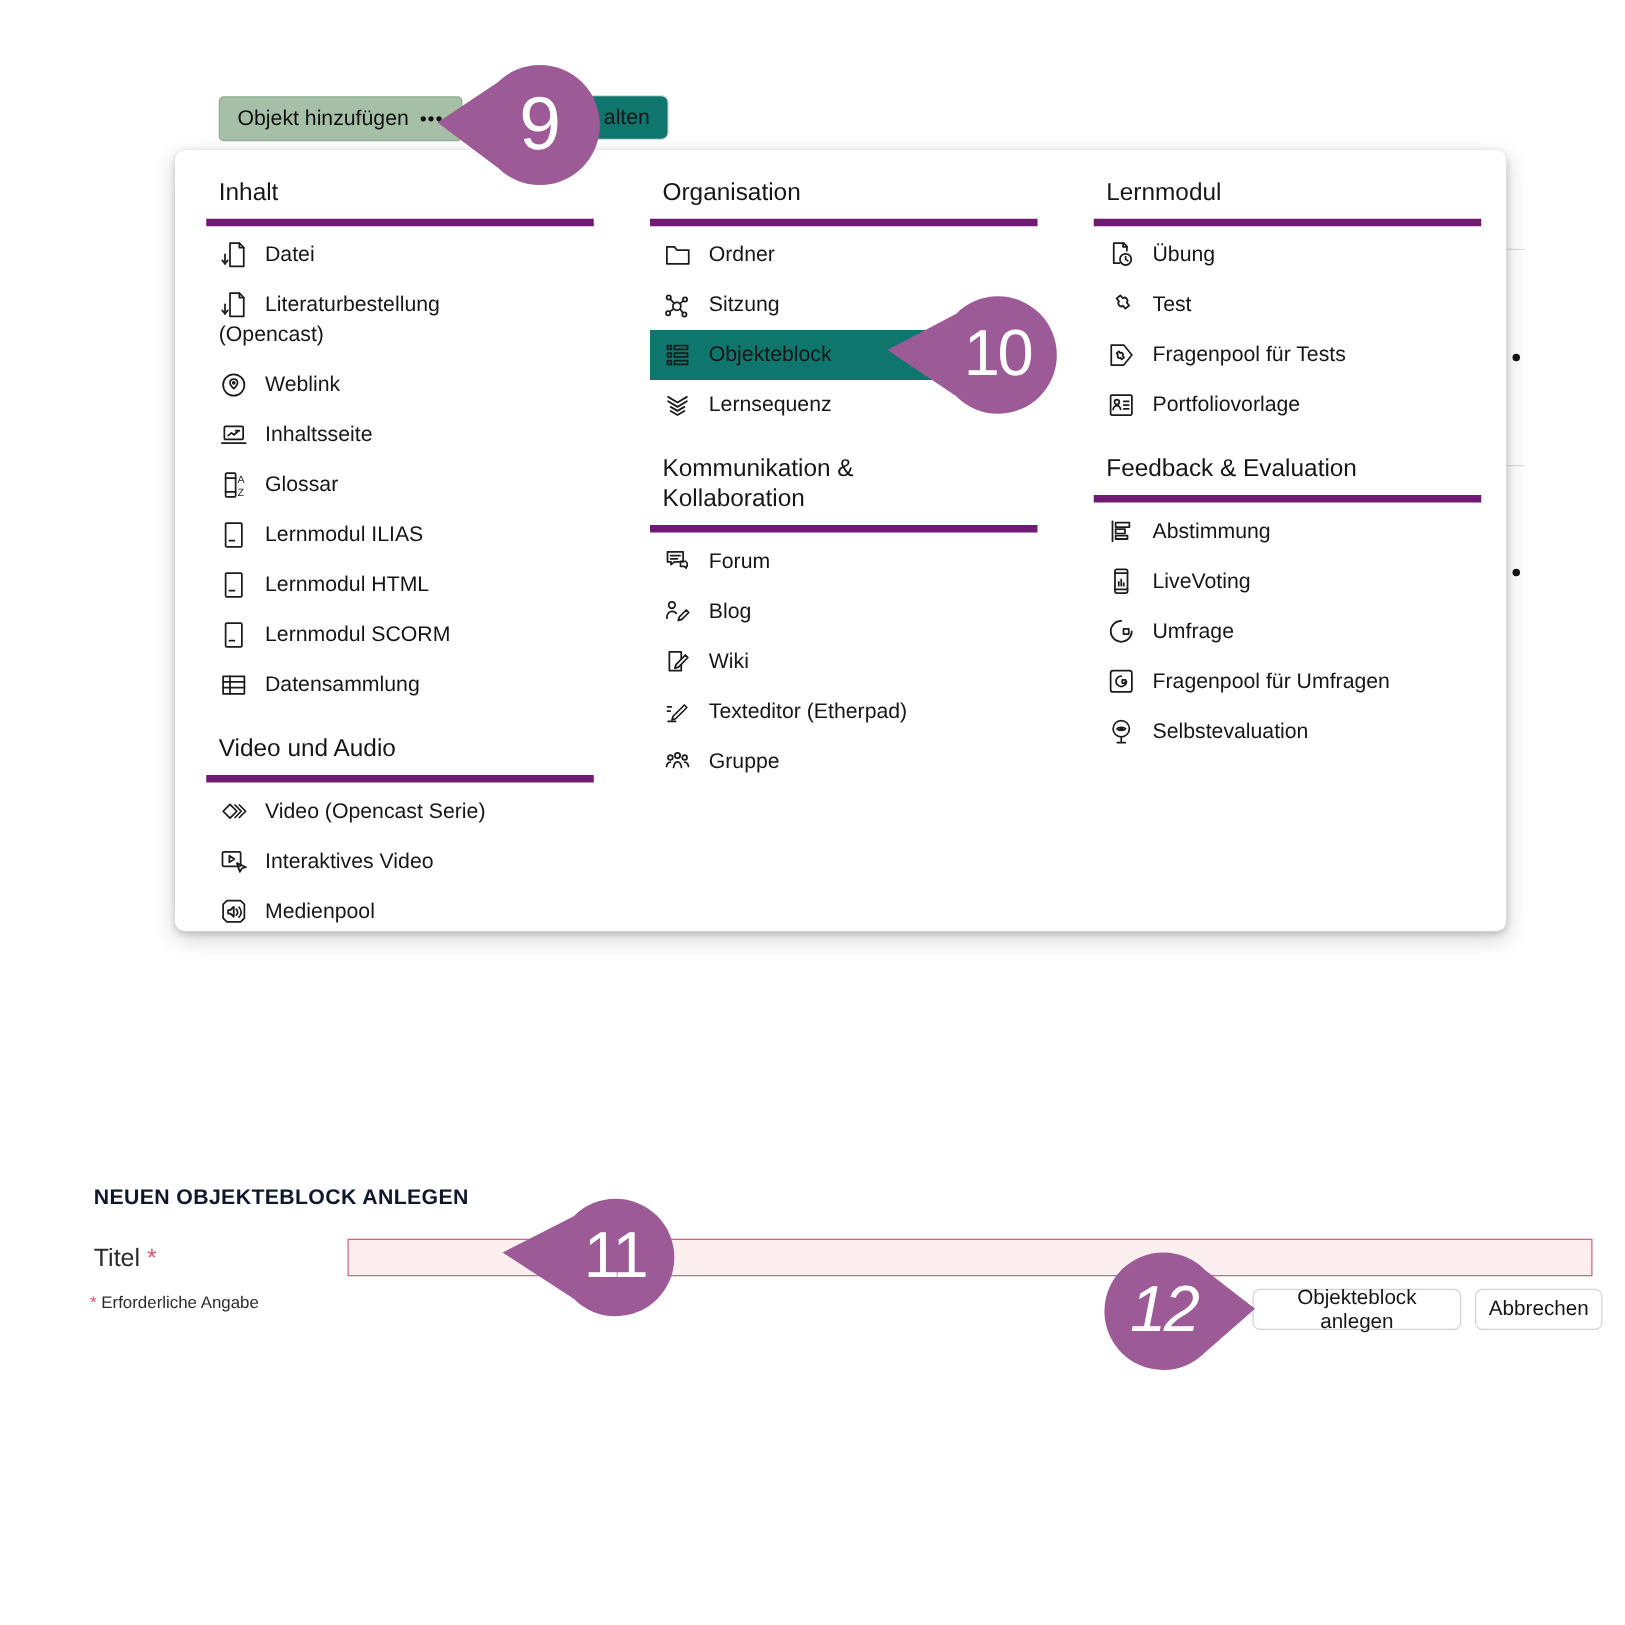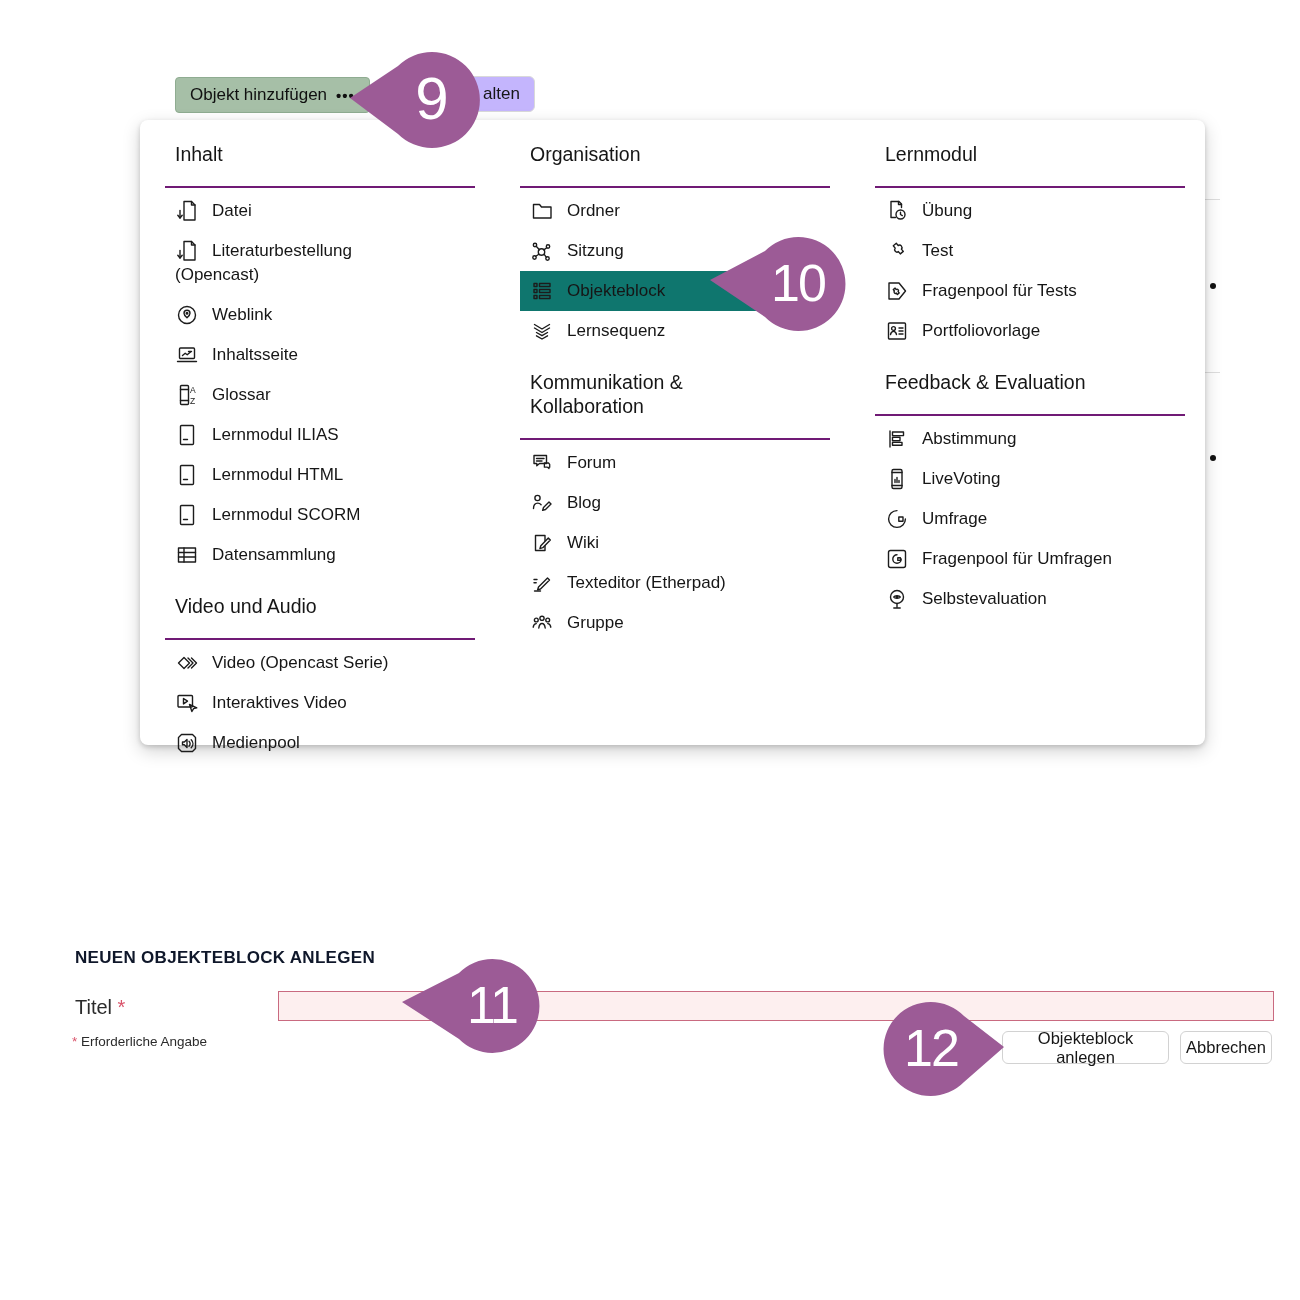--- a/index.html
+++ b/index.html
@@ -11,40 +11,40 @@
   .btn-add{
     position:absolute;left:143px;top:77px;height:34px;z-index:5;
     background:#a6bfa7;border:1px solid #8fac91;border-radius:4px;
     display:flex;align-items:center;padding:0 14px;font-size:17px;color:#101010;
     cursor:pointer;
     margin-left:32px;
   }
   .btn-add .dots{margin-left:9px;font-size:15px;font-weight:bold;letter-spacing:1px;line-height:1;}
   .btn-partial{
     position:absolute;left:468px;top:76px;width:65px;height:34px;z-index:4;
-    background:#c4b5fd;border:1px solid #d9d9d9;border-radius:6px;
+    background:#0f766e;border:1px solid #d9d9d9;border-radius:6px;
     display:flex;align-items:center;justify-content:center;font-size:17px;color:#161616;
     cursor:pointer;
   }
   
   .bg-dot{position:absolute;width:6px;height:6px;border-radius:50%;background:#121212;z-index:1;}
   .bg-line{position:absolute;height:1px;width:15px;background:#dedede;z-index:1;}
   
   .menu-panel{
     position:absolute;left:140px;top:120px;width:1065px;height:625px;z-index:10;
     background:#fff;border-radius:8px;
     box-shadow:0 2px 5px rgba(0,0,0,.16),0 6px 18px rgba(0,0,0,.18);
   }
   .menu-column{position:absolute;top:22px;width:310px;}
   .menu-column.c1{left:25px;}
   .menu-column.c2{left:380px;}
   .menu-column.c3{left:735px;}
   .menu-section + .menu-section{margin-top:19px;}
   .menu-section-title{
-    padding:0 0 20px 10px;border-bottom:2px solid #701a75;margin-bottom:3px;
+    padding:0 0 9px 10px;border-bottom:6px solid #701a75;margin-bottom:3px;
   }
   .menu-section-title span{
     display:inline-block;max-width:250px;font-size:19.5px;line-height:24px;color:#161616;
   }
   .menu-item{
     display:block;padding:8px 40px 8px 10px;font-size:17px;line-height:24px;color:#161616;
     cursor:pointer;
   }
   .menu-item.highlight{background:#0f766e;}
   .mi-icon{display:inline-block;width:24px;height:24px;vertical-align:top;margin-right:13px;}
@@ -64,21 +64,21 @@
     font-size:16px;padding:0 8px;color:#333;outline:none;
   }
   .req-note{position:absolute;left:72px;top:1034px;font-size:13.5px;color:#2b2b2b;z-index:5;}
   .form-btn{
     position:absolute;top:1031px;height:33px;z-index:6;background:#fff;
     border:1px solid #d2d2d2;border-radius:6px;font-size:16.5px;color:#161616;
     display:flex;align-items:center;justify-content:center;cursor:pointer;
     font-family:"Liberation Sans", sans-serif;
   }
   .btn-submit{left:1002px;width:167px;}
-  .btn-cancel{left:1180px;width:92px;}
+  .btn-cancel{left:1180px;width:102px;}
   
   .callout{position:absolute;z-index:40;pointer-events:none;}
   .callout svg{display:block;}
   .callout .num{
     position:absolute;color:#ffffff;transform:translate(-50%,-52%);
     font-size:52px;letter-spacing:-2px;line-height:1;
   }
   .callout .num.big{font-size:60px;letter-spacing:0;}
 </style>
 </head>
@@ -307,14 +307,14 @@
 <div class="callout" style="left:394px;top:952px;width:150px;height:110px;">
   <svg width="150" height="110" viewBox="0 0 150 110">
     <path d="M8 50 L65 21 A47 47 0 1 1 65 87 Z" fill="#9c5b96"></path>
   </svg>
   <div class="num" style="left:98px;top:54px;">11</div>
 </div>
 <div class="callout" style="left:876px;top:995px;width:150px;height:110px;">
   <svg width="150" height="110" viewBox="0 0 150 110">
     <path d="M128 52 L88 21 A47 47 0 1 0 88 87 Z" fill="#9c5b96"></path>
   </svg>
-  <div class="num" style="left:55px;top:54px;">12</div>
+  <div class="num" style="left:55px;top:54px;font-style:italic;">12</div>
 </div>
 
 </body></html>

